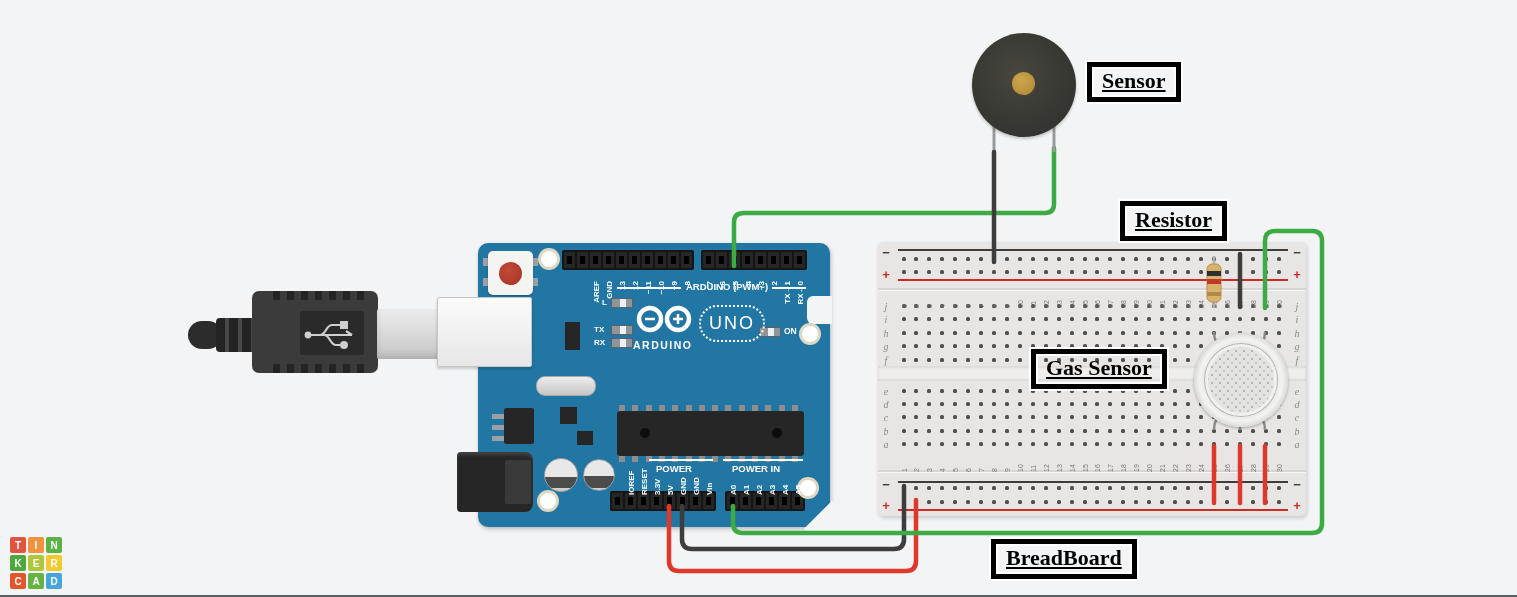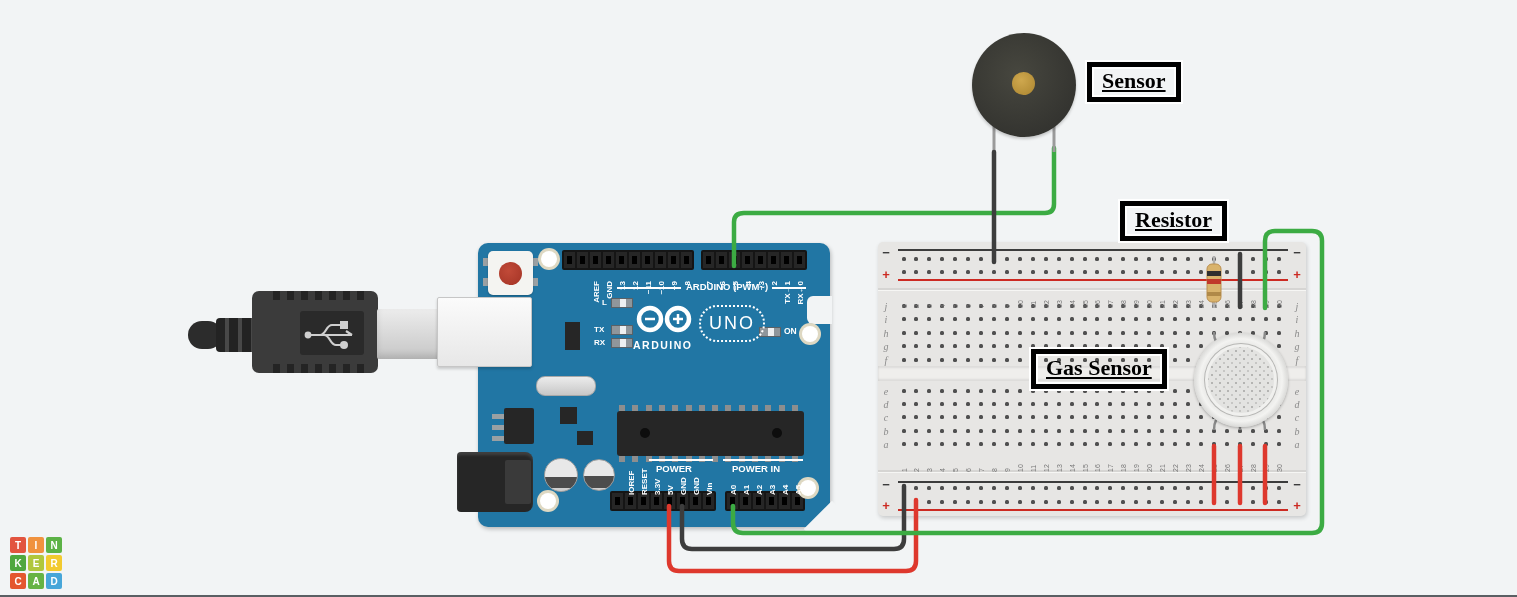--- a/index.html
+++ b/index.html
@@ -747,20 +747,21 @@
     <div class="gold"></div>
   </div>
 
   <div id="gas">
     <div class="mesh"></div>
   </div>
 
   <div class="callout" style="left:1087px;top:62px;">Sensor</div>
   <div class="callout" style="left:1031px;top:349px;">Gas Sensor</div>
   <div class="callout" style="left:1120px;top:201px;">Resistor</div>
+  <div class="callout" style="left:991px;top:539px;">BreadBoard</div>
 
   <div id="tklogo">
       <div class="tktile" style="background:#e2543f;">T</div>
       <div class="tktile" style="background:#f0923e;">I</div>
       <div class="tktile" style="background:#5cb246;">N</div>
       <div class="tktile" style="background:#4fa73e;">K</div>
       <div class="tktile" style="background:#b0c73d;">E</div>
       <div class="tktile" style="background:#f2ca2f;">R</div>
       <div class="tktile" style="background:#e4572e;">C</div>
       <div class="tktile" style="background:#66b344;">A</div>

